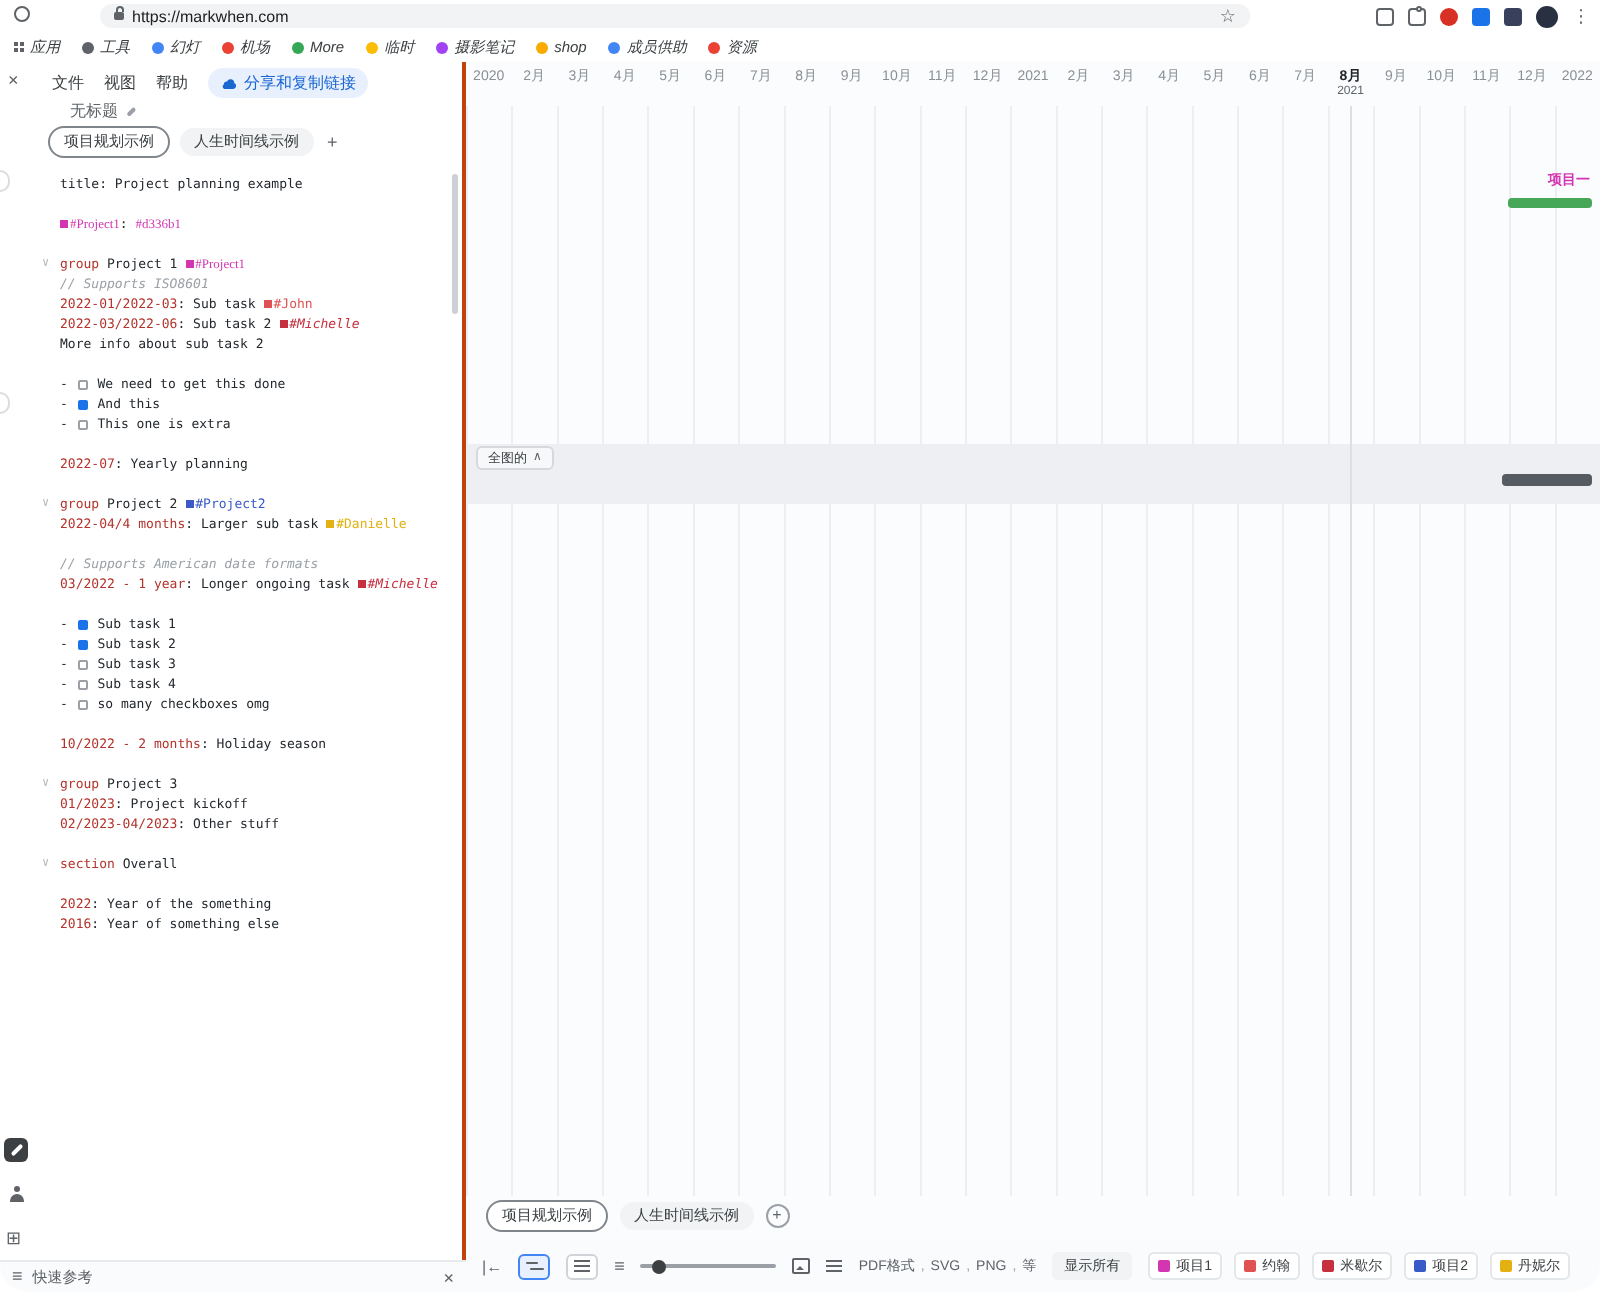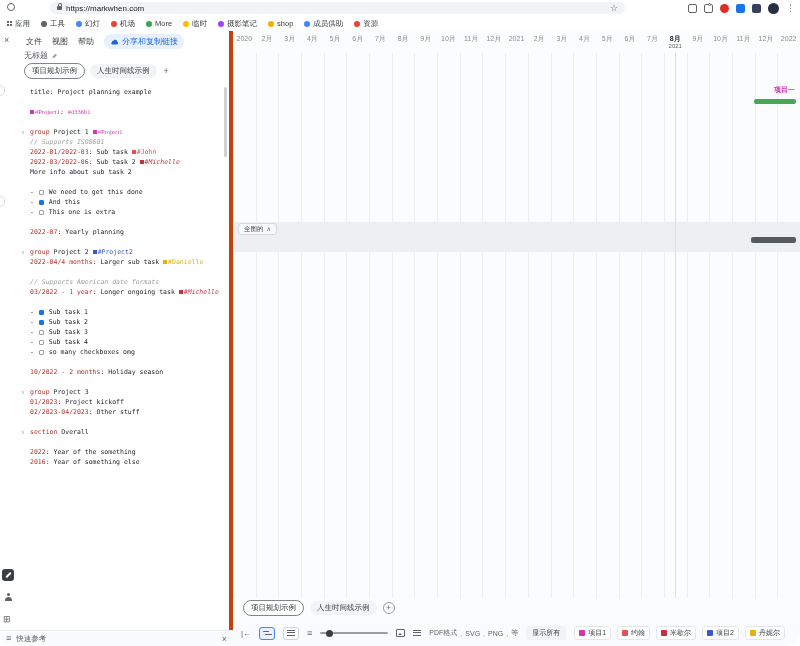--- a/index.html
+++ b/index.html
@@ -21,21 +21,21 @@
   .ci{width:9px;height:9px;border-radius:2px;box-sizing:border-box;}
   .ci.outline{border:1px solid #5f6368;}
   .ci.puzzle{border:1px solid #5f6368;border-radius:2px;position:relative;}
   .ci.puzzle::after{content:"";position:absolute;left:3px;top:-2px;width:3px;height:3px;background:#fff;border:1px solid #5f6368;border-radius:50%;box-sizing:border-box;}
   .ci.red{background:#d93025;border-radius:50%;}
   .ci.blue{background:#1a73e8;}
   .ci.navy{background:#39405c;}
   .ci.avatar{width:11px;height:11px;border-radius:50%;background:#283042;}
   .kebab{font-size:9px;color:#5f6368;line-height:9px;}
   .bookmarks-row{position:absolute;top:16px;left:0;width:100%;height:15px;display:flex;align-items:center;gap:11px;
-                 padding-left:7px;box-sizing:border-box;font-size:7.5px;color:#3c4043;}
+                 padding-left:7px;box-sizing:border-box;font-size:7.5px;color:#3c4043;font-style:italic;}
   .bm-item{display:flex;align-items:center;gap:3px;white-space:nowrap;}
   .fav{width:6px;height:6px;border-radius:50%;flex:0 0 auto;}
   .dotgrid{width:5px;height:5px;flex:0 0 auto;position:relative;}
   .dotgrid::before{content:"";position:absolute;left:0;top:0;width:2px;height:2px;background:#5f6368;
                    box-shadow:3px 0 #5f6368,0 3px #5f6368,3px 3px #5f6368;}
 
   
   .app{position:absolute;top:31px;left:0;width:800px;height:615px;}
 
   
@@ -45,25 +45,25 @@
   .pencil-btn{position:absolute;left:2px;top:538px;width:12px;height:12px;background:#3c4043;border-radius:3px;
               display:flex;align-items:center;justify-content:center;}
   .pencil{width:7px;height:2px;background:#fff;border-radius:1px;transform:rotate(-45deg);position:relative;}
   .pencil.gray{background:#9aa0a6;width:5px;height:1.5px;}
   .person{position:absolute;left:4px;top:562px;width:8px;height:9px;}
   .person::before{content:"";position:absolute;left:2.5px;top:0;width:3px;height:3px;border-radius:50%;background:#5f6368;}
   .person::after{content:"";position:absolute;left:0.5px;top:4px;width:7px;height:4px;border-radius:3.5px 3.5px 0 0;background:#5f6368;}
   .gridglyph{position:absolute;left:3px;top:583px;font-size:9px;color:#5f6368;line-height:10px;}
 
   
-  .editor{position:absolute;left:16px;top:0;width:217px;height:615px;background:#fff;border-right:4px solid #c2410c;box-sizing:border-box;}
+  .editor{position:absolute;left:16px;top:0;width:217px;height:615px;background:#fff;border-right:2px solid #c2410c;box-sizing:border-box;}
   .menubar{position:absolute;top:3px;left:0;width:100%;height:15px;display:flex;align-items:center;gap:10px;
            padding-left:10px;box-sizing:border-box;font-size:8px;color:#3c4043;}
   .share-btn{display:flex;align-items:center;gap:3px;color:#1a67d2;background:#e8f0fe;border-radius:8px;padding:2px 6px;font-size:8px;white-space:nowrap;}
-  .doc-title-row{position:absolute;top:19px;left:8px;display:flex;align-items:center;gap:4px;font-size:8px;color:#5f6368;}
+  .doc-title-row{position:absolute;top:19px;left:19px;display:flex;align-items:center;gap:4px;font-size:8px;color:#5f6368;}
   .editor-tabs{position:absolute;top:32px;left:8px;display:flex;gap:5px;align-items:center;}
   .pill{font-size:7.5px;color:#3c4043;padding:2px 7px;border-radius:9px;background:#f1f3f4;white-space:nowrap;}
   .pill.active{background:#fff;border:1px solid #80868b;}
   .tab-add{font-size:9px;color:#5f6368;padding:0 2px;}
   .tab-add.circled{width:10px;height:10px;border:1px solid #9aa0a6;border-radius:50%;display:flex;align-items:center;justify-content:center;font-size:8px;line-height:8px;padding:0;}
 
   .code{position:absolute;top:52px;left:0;width:100%;height:546px;padding:4px 2px 0 14px;box-sizing:border-box;
         font-family:"DejaVu Sans Mono",monospace;font-size:6.5px;line-height:10px;color:#24292e;overflow:hidden;}
   .code-line{height:10px;white-space:pre;position:relative;}
   .fold{position:absolute;left:-9px;top:0;color:#b7bbc0;font-size:6px;line-height:10px;}

